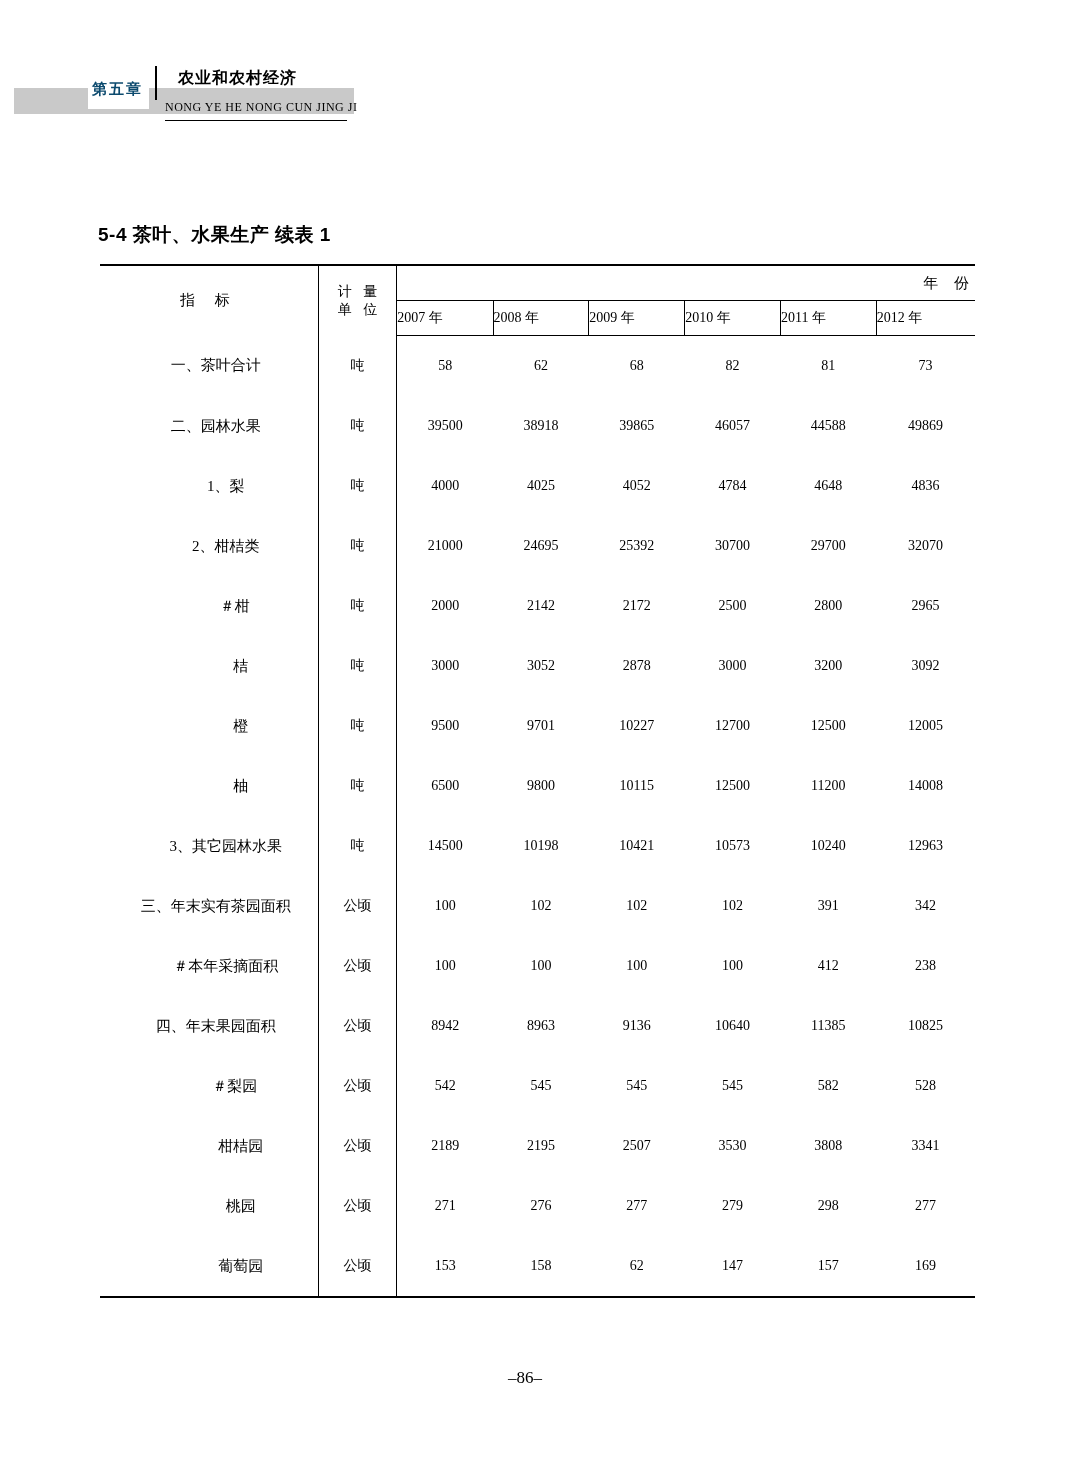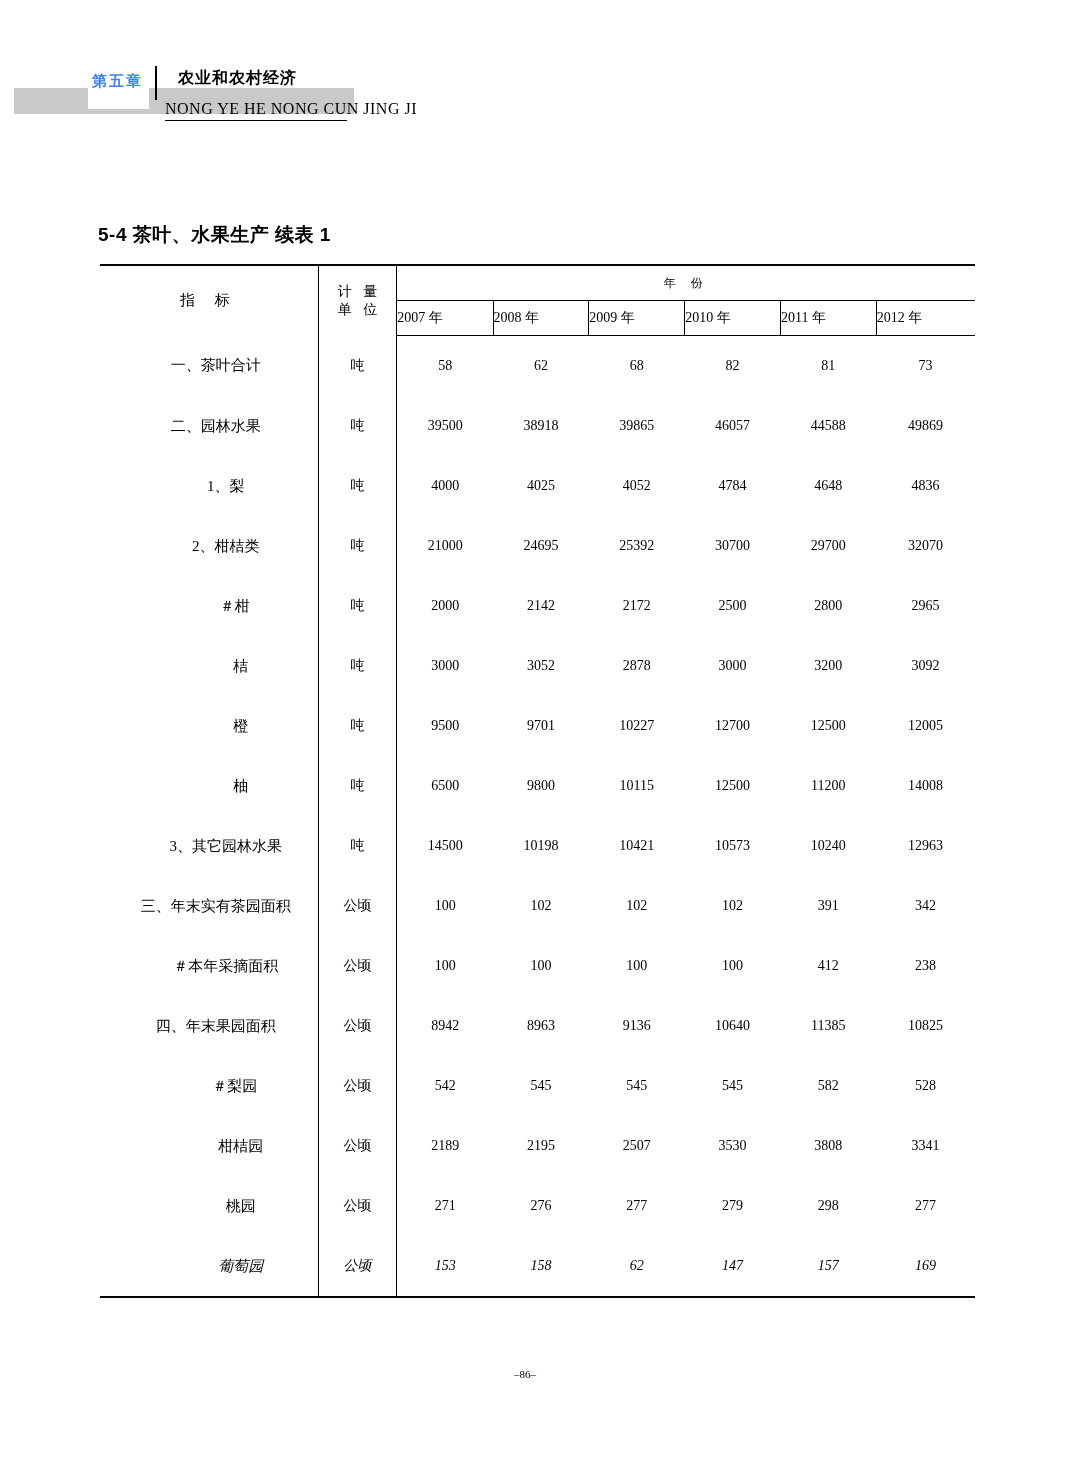--- a/index.html
+++ b/index.html
@@ -28,28 +28,28 @@
     position: absolute;
     left: 14px;
     top: 28px;
     width: 340px;
     height: 26px;
     background: #c9c9c9;
   }
   .runhead-chapter {
     position: absolute;
     left: 88px;
-    top: 10px;
+    top: 18px;
     font-family: "Liberation Serif", "DejaVu Serif", serif;
     font-size: 15px;
     font-weight: bold;
     letter-spacing: 2px;
     background: #ffffff;
-    padding: 2px 6px 18px 4px;
-    color: #3b82f6;
+    padding: 2px 6px 10px 4px;
+    color: #0c4a6e;
   }
   .runhead-divider {
     position: absolute;
     left: 155px;
     top: 6px;
     width: 2px;
     height: 34px;
     background: #000;
   }
   .runhead-title {
@@ -59,21 +59,21 @@
     font-family: "Liberation Sans", "DejaVu Sans", sans-serif;
     font-size: 16px;
     font-weight: bold;
     letter-spacing: 1px;
   }
   .runhead-pinyin {
     position: absolute;
     left: 165px;
     top: 40px;
     font-family: "Liberation Serif", "DejaVu Serif", serif;
-    font-size: 16px;
+    font-size: 12px;
     letter-spacing: 0.5px;
   }
   .runhead-rule {
     position: absolute;
     left: 165px;
     top: 60px;
     width: 182px;
     height: 1px;
     background: #000;
   }
@@ -101,21 +101,21 @@
     width: 875px;
     font-size: 15px;
   }
   table.stat td, table.stat th {
     font-weight: normal;
     padding: 0;
     vertical-align: middle;
   }
   .rule-top td { border-top: 2.5px solid #000; }
   .rule-head-bottom td { border-bottom: 1.5px solid #000; }
-  .rule-bottom td { border-bottom: 2.5px solid #000; font-style: italic; }
+  .rule-bottom td { border-bottom: 2.5px solid #000; }
 
   .c-ind {
     width: 218px;
     border-right: 1.2px solid #000;
     text-align: center;
     height: 60px;
   }
   .c-unit {
     width: 78px;
     border-right: 1.2px solid #000;
@@ -138,26 +138,26 @@
     letter-spacing: 4px;
     padding-left: 4px;
   }
   .hdr-unit-l2 {
     text-align: center;
     font-size: 14px;
     letter-spacing: 4px;
     padding-left: 4px;
   }
   .hdr-years {
-    text-align: center;
+    text-align: right;
     height: 34px;
     border-bottom: 1.2px solid #000;
     letter-spacing: 6px;
     padding-left: 6px;
-    font-size: 12px;
+    font-size: 15px;
   }
   .hdr-year-cell {
     text-align: left;
     height: 34px;
     font-size: 14px;
     border-right: 1.2px solid #000;
   }
   .hdr-year-cell.last { border-right: none; }
 
   .row td { height: 60px; }
@@ -169,21 +169,21 @@
   .num { text-align: center; font-size: 14px; }
   .unit { text-align: center; font-size: 14px; }
 
   
   .pagenum {
     position: absolute;
     top: 1368px;
     left: 0;
     width: 1050px;
     text-align: center;
-    font-size: 11px;
+    font-size: 17px;
     font-family: "Liberation Serif", "DejaVu Serif", serif;
   }
 </style>
 </head>
 <body>
 
 <div class="runhead">
   <div class="runhead-bar"></div>
   <div class="runhead-chapter">第五章</div>
   <div class="runhead-divider"></div>

